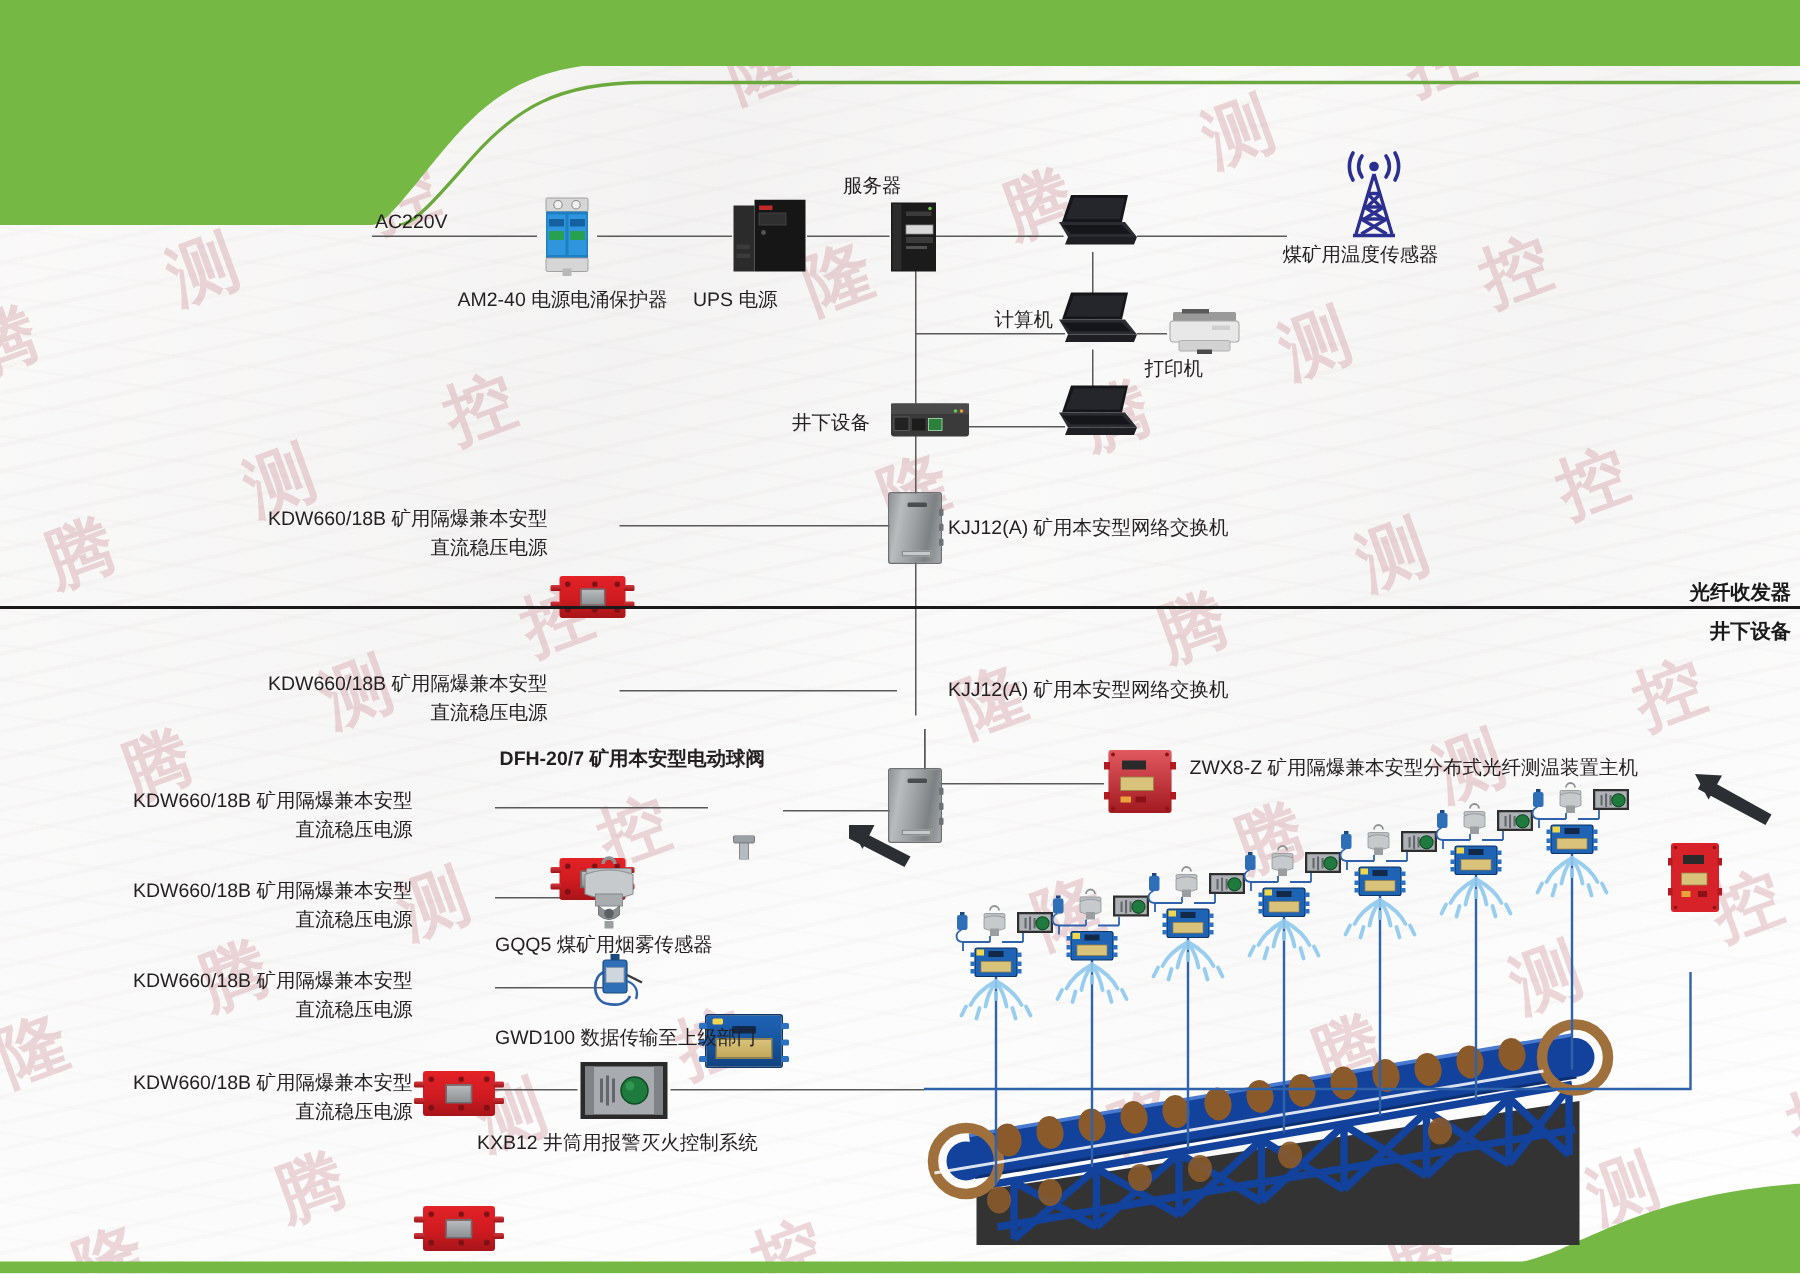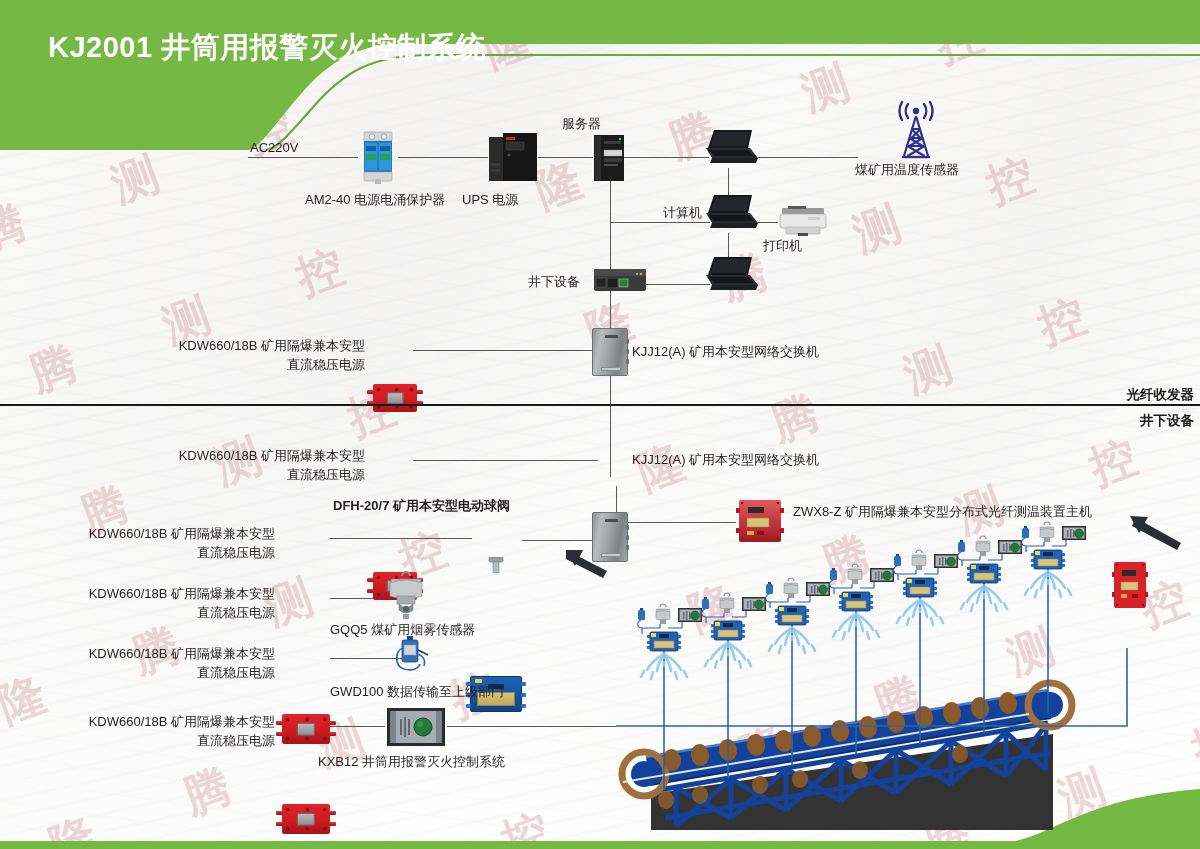--- a/index.html
+++ b/index.html
@@ -122,21 +122,20 @@
 隆 腾 测 控   隆 腾 测 控   隆 腾 测 控
 隆 腾 测 控   隆 腾 测 控   隆 腾 测 控
 隆 腾 测 控   隆 腾 测 控   隆 腾 测 控</div>
 
   <svg class="header-swoosh" viewBox="0 0 1200 150" preserveAspectRatio="none">
     <path d="M0,0 H1200 V42 H420 C360,42 330,60 300,95 C275,124 258,150 248,150 H0 Z" fill="#76b844"></path>
     <path d="M1200,42 H420 C360,42 330,60 300,95 C275,124 258,150 248,150" fill="none" stroke="#76b844" stroke-width="0"></path>
     <path d="M1200,55 H430 C372,55 344,72 314,106 C292,131 276,150 266,150" fill="none" stroke="#6ba93c" stroke-width="2.2"></path>
     <rect x="0" y="0" width="1200" height="44" fill="#76b844"></rect>
   </svg>
-  <div class="header-title">KJ2001 井筒用报警灭火控制系统</div>
 
   <svg class="footer-swoosh" viewBox="0 0 1200 60" preserveAspectRatio="none">
     <path d="M1200,0 C1120,6 1080,26 1040,44 C1010,56 980,60 950,60 H1200 Z" fill="#76b844"></path>
     <path d="M0,52 H1200 V60 H0 Z" fill="#76b844"></path>
   </svg>
 
   <div class="wire h" style="left:248px; top:157px; width:110px;"></div>
   <div class="wire h" style="left:398px; top:157px; width:90px;"></div>
   <div class="wire h" style="left:538px; top:157px; width:55px;"></div>
   <div class="wire h" style="left:624px; top:157px; width:85px;"></div>

